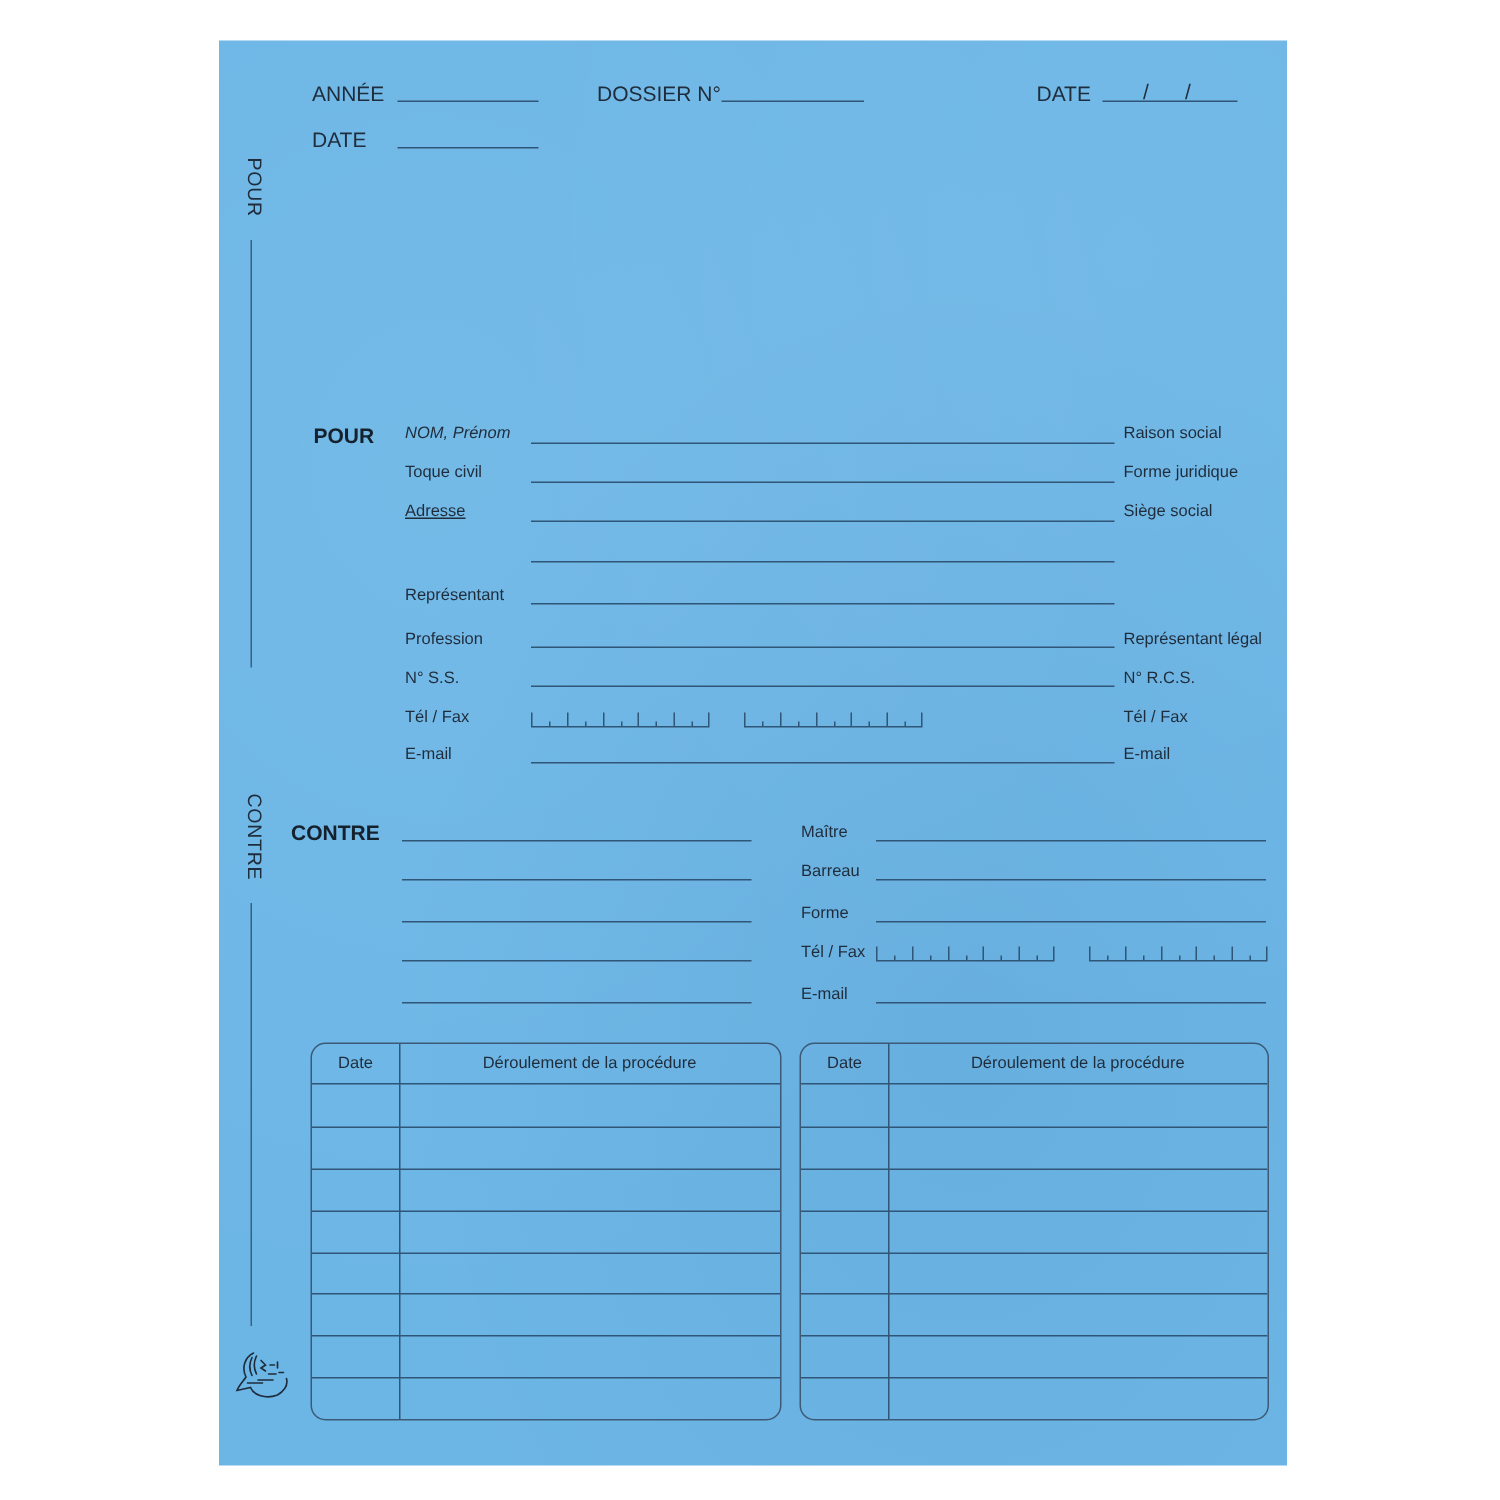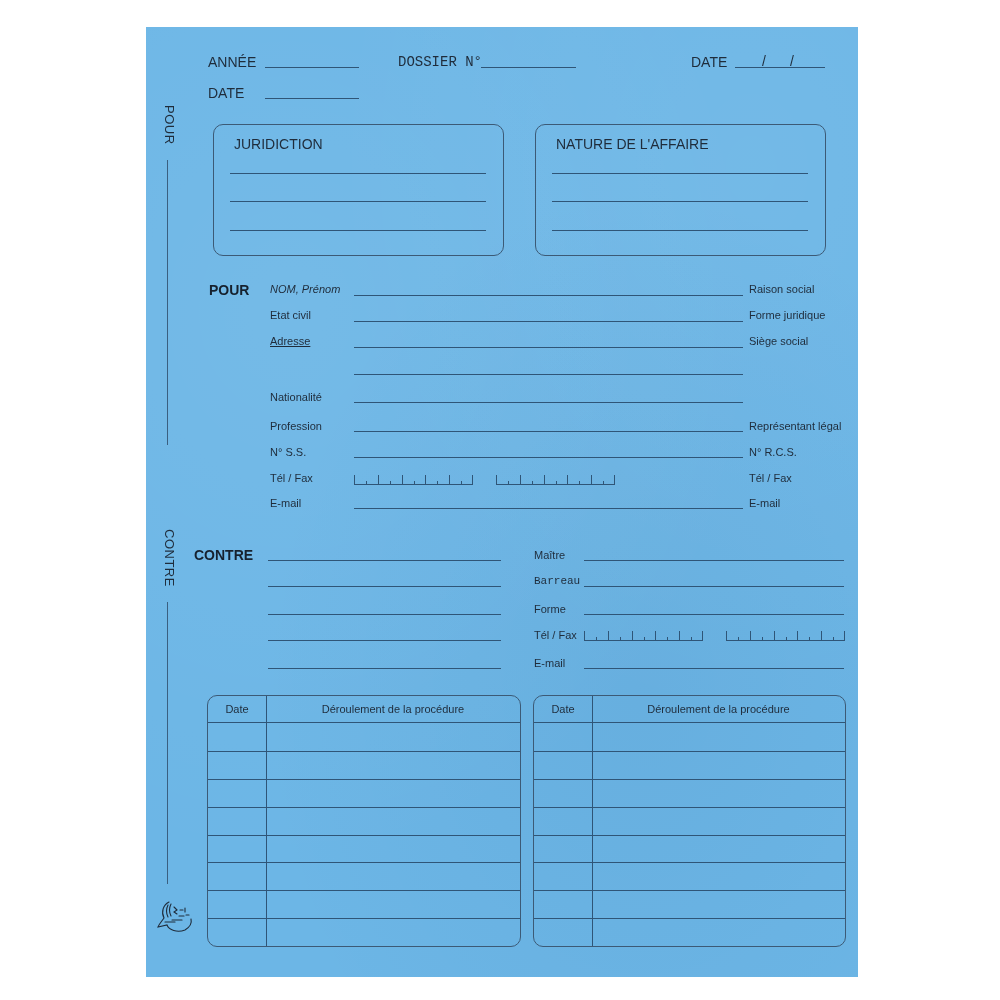--- a/index.html
+++ b/index.html
@@ -43,54 +43,42 @@
 <body>
 
 <div class="sheet">
 
   <span class="lbl" style="left:62px; top:27px;">ANNÉE</span>
   <div class="line" style="left:119px; top:40px; width:94px;"></div>
 
   <span class="lbl" style="left:62px; top:58px;">DATE</span>
   <div class="line" style="left:119px; top:71px; width:94px;"></div>
 
-  <span class="lbl" style="left:252px; top:27px;font-family:Liberation Mono, monospace;">DOSSIER N°</span>
+  <span class="lbl" style="left:252px; top:27px;">DOSSIER N°</span>
   <div class="line" style="left:335px; top:40px; width:95px;"></div>
 
   <span class="lbl" style="left:545px; top:27px;">DATE</span>
   <div class="line" style="left:589px; top:40px; width:90px;"></div>
   <span class="lbl" style="left:616px; top:26px;">/</span>
   <span class="lbl" style="left:644px; top:26px;">/</span>
 
   <span class="vert-text" style="left:31px; top:78px;">POUR</span>
   <div class="vline" style="left:21px; top:133px; height:285px;"></div>
 
   <span class="vert-text" style="left:31px; top:502px;">CONTRE</span>
   <div class="vline" style="left:21px; top:575px; height:282px;"></div>
 
-  <div class="box" style="left:67px; top:97px; width:289px; height:130px;">
-    <span class="lbl" style="left:20px; top:11px;">JURIDICTION</span>
-    <div class="line" style="left:16px; top:48px; width:256px;"></div>
-    <div class="line" style="left:16px; top:76px; width:256px;"></div>
-    <div class="line" style="left:16px; top:105px; width:256px;"></div>
-  </div>
-
-  <div class="box" style="left:389px; top:97px; width:289px; height:130px;">
-    <span class="lbl" style="left:20px; top:11px;">NATURE DE L'AFFAIRE</span>
-    <div class="line" style="left:16px; top:48px; width:256px;"></div>
-    <div class="line" style="left:16px; top:76px; width:256px;"></div>
-    <div class="line" style="left:16px; top:105px; width:256px;"></div>
-  </div>
+
 
   <span class="lbl-bold" style="left:63px; top:255px;">POUR</span>
 
   <span class="lbl-sm" style="left:124px; top:256px;font-style:italic;">NOM, Prénom</span>
-  <span class="lbl-sm" style="left:124px; top:282px;">Etat civil</span>
+  <span class="lbl-sm" style="left:124px; top:282px;">Toque civil</span>
   <span class="lbl-sm" style="left:124px; top:308px;text-decoration:underline;">Adresse</span>
-  <span class="lbl-sm" style="left:124px; top:364px;">Nationalité</span>
+  <span class="lbl-sm" style="left:124px; top:364px;">Représentant</span>
   <span class="lbl-sm" style="left:124px; top:393px;">Profession</span>
   <span class="lbl-sm" style="left:124px; top:419px;">N° S.S.</span>
   <span class="lbl-sm" style="left:124px; top:445px;">Tél / Fax</span>
   <span class="lbl-sm" style="left:124px; top:470px;">E-mail</span>
 
   <div class="line" style="left:208px; top:268px; width:389px;"></div>
   <div class="line" style="left:208px; top:294px; width:389px;"></div>
   <div class="line" style="left:208px; top:320px; width:389px;"></div>
   <div class="line" style="left:208px; top:347px; width:389px;"></div>
   <div class="line" style="left:208px; top:375px; width:389px;"></div>
@@ -135,21 +123,21 @@
 
   <span class="lbl-bold" style="left:48px; top:520px;">CONTRE</span>
 
   <div class="line" style="left:122px; top:533px; width:233px;"></div>
   <div class="line" style="left:122px; top:559px; width:233px;"></div>
   <div class="line" style="left:122px; top:587px; width:233px;"></div>
   <div class="line" style="left:122px; top:613px; width:233px;"></div>
   <div class="line" style="left:122px; top:641px; width:233px;"></div>
 
   <span class="lbl-sm" style="left:388px; top:522px;">Maître</span>
-  <span class="lbl-sm" style="left:388px; top:548px;font-family:Liberation Mono, monospace;">Barreau</span>
+  <span class="lbl-sm" style="left:388px; top:548px;">Barreau</span>
   <span class="lbl-sm" style="left:388px; top:576px;">Forme</span>
   <span class="lbl-sm" style="left:388px; top:602px;">Tél / Fax</span>
   <span class="lbl-sm" style="left:388px; top:630px;">E-mail</span>
 
   <div class="line" style="left:438px; top:533px; width:260px;"></div>
   <div class="line" style="left:438px; top:559px; width:260px;"></div>
   <div class="line" style="left:438px; top:587px; width:260px;"></div>
   <div class="line" style="left:438px; top:641px; width:260px;"></div>
 
   <div class="phone" style="left:438px; top:603px; width:119px;">

